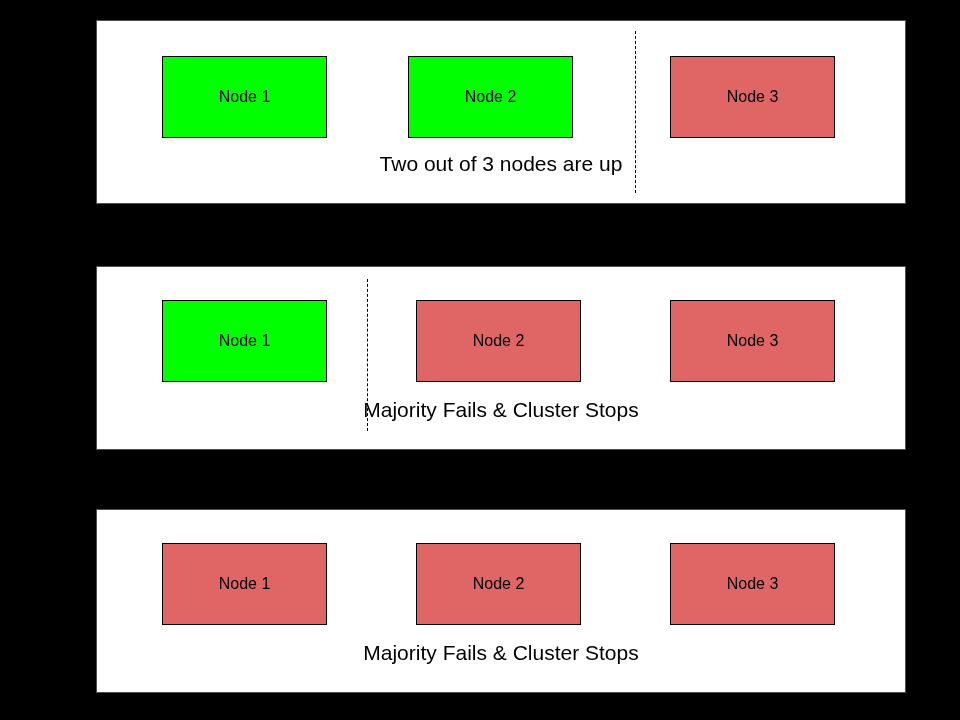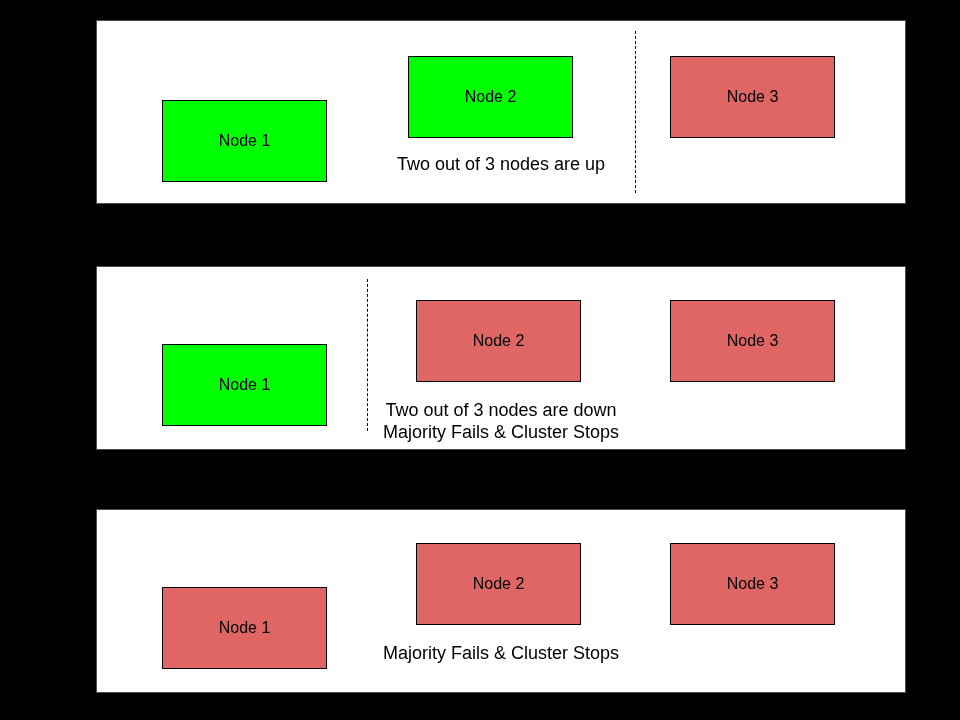--- a/index.html
+++ b/index.html
@@ -48,40 +48,40 @@
 
   .node-label {
     font-size: 16px;
     color: var(--text, #000000);
     white-space: nowrap;
   }
 
   .panel-1 .node { top: 35px; }
   .panel-2 .node, .panel-3 .node { top: 33px; }
 
-  .node-1 { left: 65px; margin-top: 44px; }
+  .node-1 { left: 65px; }
   .panel-1 .node-2 { left: 311px; }
   .panel-2 .node-2, .panel-3 .node-2 { left: 319px; }
   .node-3 { left: 573px; }
 
   .divider {
     position: absolute;
     width: 0;
     border-left: 1.5px dashed var(--divider, #000000);
   }
   .panel-1 .divider { left: 538px; top: 10px; height: 162px; }
   .panel-2 .divider { left: 270px; top: 12px; height: 152px; }
 
   .caption {
     position: absolute;
     left: 0;
     top: 132px;
     width: 100%;
     text-align: center;
-    font-size: 18px;
+    font-size: 21px;
     line-height: 22px;
     color: var(--text, #000000);
   }
 </style>
 </head>
 <body style="--background: #000000; --panel-bg: #ffffff; --panel-border: #4f4f4f; --node-up-fill: #00ff00; --node-down-fill: #e06666; --node-border: #000000; --divider: #000000; --text: #000000;">
 
 <div class="canvas">
 
   <section class="panel panel-1">
@@ -105,21 +105,20 @@
       <span class="node-label">Node 1</span>
     </div>
     <div class="node node-2 status-down">
       <span class="node-label">Node 2</span>
     </div>
     <div class="node node-3 status-down">
       <span class="node-label">Node 3</span>
     </div>
     <div class="divider"></div>
     <div class="caption">
-      <div class="caption-line">Two out of 3 nodes are down</div>
       <div class="caption-line">Majority Fails &amp; Cluster Stops</div>
     </div>
   </section>
 
   <section class="panel panel-3">
     <div class="node node-1 status-down">
       <span class="node-label">Node 1</span>
     </div>
     <div class="node node-2 status-down">
       <span class="node-label">Node 2</span>

